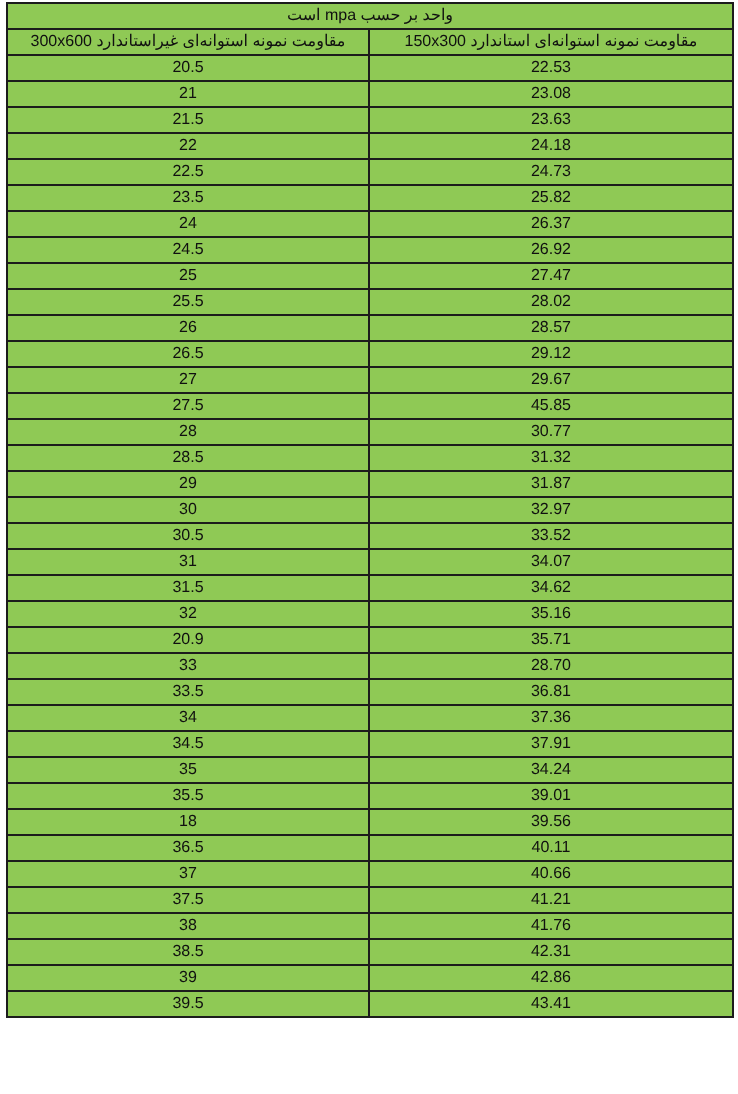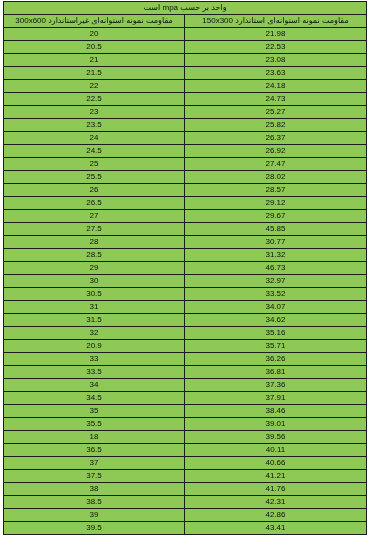--- a/index.html
+++ b/index.html
@@ -69,24 +69,20 @@
     </colgroup>
     <tbody>
       <tr>
         <td class="title-cell" colspan="2">واحد بر حسب mpa است</td>
       </tr>
       <tr>
         <td class="header-cell">مقاومت نمونه استوانه‌ای غیراستاندارد 300x600</td>
         <td class="header-cell">مقاومت نمونه استوانه‌ای استاندارد 150x300</td>
       </tr>
 
-    <tr>
-          <td class="data-cell">20</td>
-          <td class="data-cell">21.98</td>
-        </tr>
         <tr>
           <td class="data-cell">20.5</td>
           <td class="data-cell">22.53</td>
         </tr>
         <tr>
           <td class="data-cell">21</td>
           <td class="data-cell">23.08</td>
         </tr>
         <tr>
           <td class="data-cell">21.5</td>
@@ -94,24 +90,20 @@
         </tr>
         <tr>
           <td class="data-cell">22</td>
           <td class="data-cell">24.18</td>
         </tr>
         <tr>
           <td class="data-cell">22.5</td>
           <td class="data-cell">24.73</td>
         </tr>
         <tr>
-          <td class="data-cell">23</td>
-          <td class="data-cell">25.27</td>
-        </tr>
-        <tr>
           <td class="data-cell">23.5</td>
           <td class="data-cell">25.82</td>
         </tr>
         <tr>
           <td class="data-cell">24</td>
           <td class="data-cell">26.37</td>
         </tr>
         <tr>
           <td class="data-cell">24.5</td>
           <td class="data-cell">26.92</td>
@@ -143,21 +135,21 @@
         <tr>
           <td class="data-cell">28</td>
           <td class="data-cell">30.77</td>
         </tr>
         <tr>
           <td class="data-cell">28.5</td>
           <td class="data-cell">31.32</td>
         </tr>
         <tr>
           <td class="data-cell">29</td>
-          <td class="data-cell">46.73</td>
+          <td class="data-cell">31.87</td>
         </tr>
         <tr>
           <td class="data-cell">30</td>
           <td class="data-cell">32.97</td>
         </tr>
         <tr>
           <td class="data-cell">30.5</td>
           <td class="data-cell">33.52</td>
         </tr>
         <tr>
@@ -171,37 +163,37 @@
         <tr>
           <td class="data-cell">32</td>
           <td class="data-cell">35.16</td>
         </tr>
         <tr>
           <td class="data-cell">20.9</td>
           <td class="data-cell">35.71</td>
         </tr>
         <tr>
           <td class="data-cell">33</td>
-          <td class="data-cell">36.26</td>
+          <td class="data-cell">28.70</td>
         </tr>
         <tr>
           <td class="data-cell">33.5</td>
           <td class="data-cell">36.81</td>
         </tr>
         <tr>
           <td class="data-cell">34</td>
           <td class="data-cell">37.36</td>
         </tr>
         <tr>
           <td class="data-cell">34.5</td>
           <td class="data-cell">37.91</td>
         </tr>
         <tr>
           <td class="data-cell">35</td>
-          <td class="data-cell">38.46</td>
+          <td class="data-cell">34.24</td>
         </tr>
         <tr>
           <td class="data-cell">35.5</td>
           <td class="data-cell">39.01</td>
         </tr>
         <tr>
           <td class="data-cell">18</td>
           <td class="data-cell">39.56</td>
         </tr>
         <tr>

